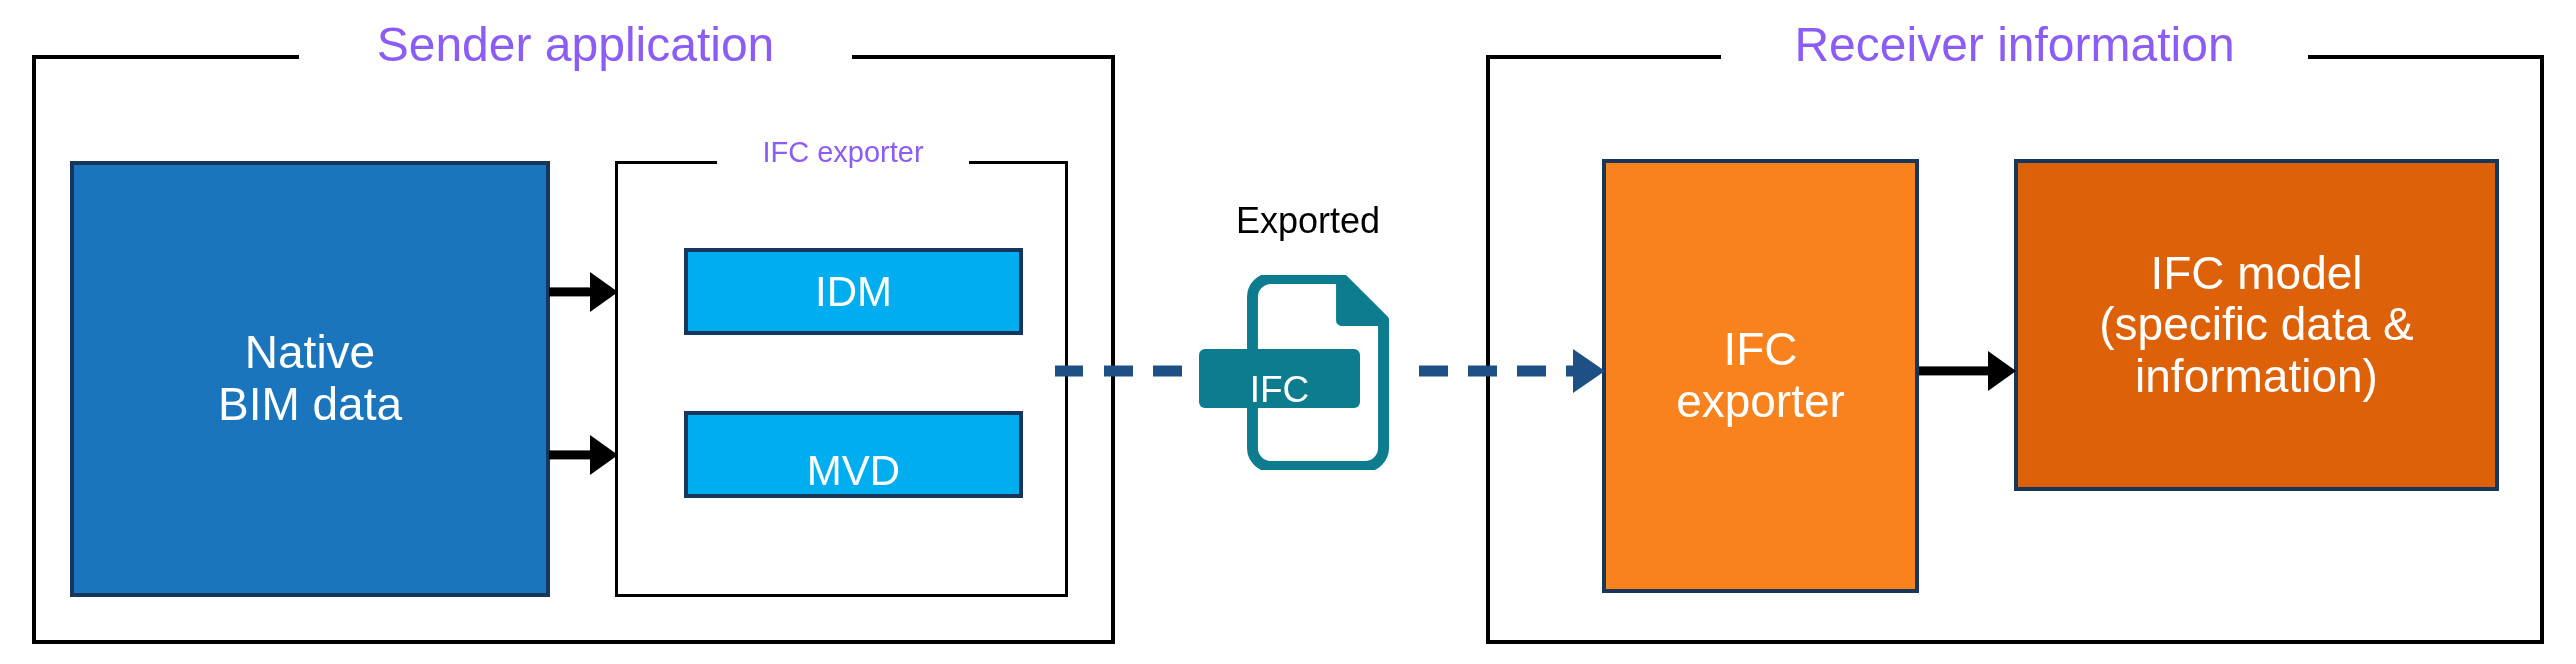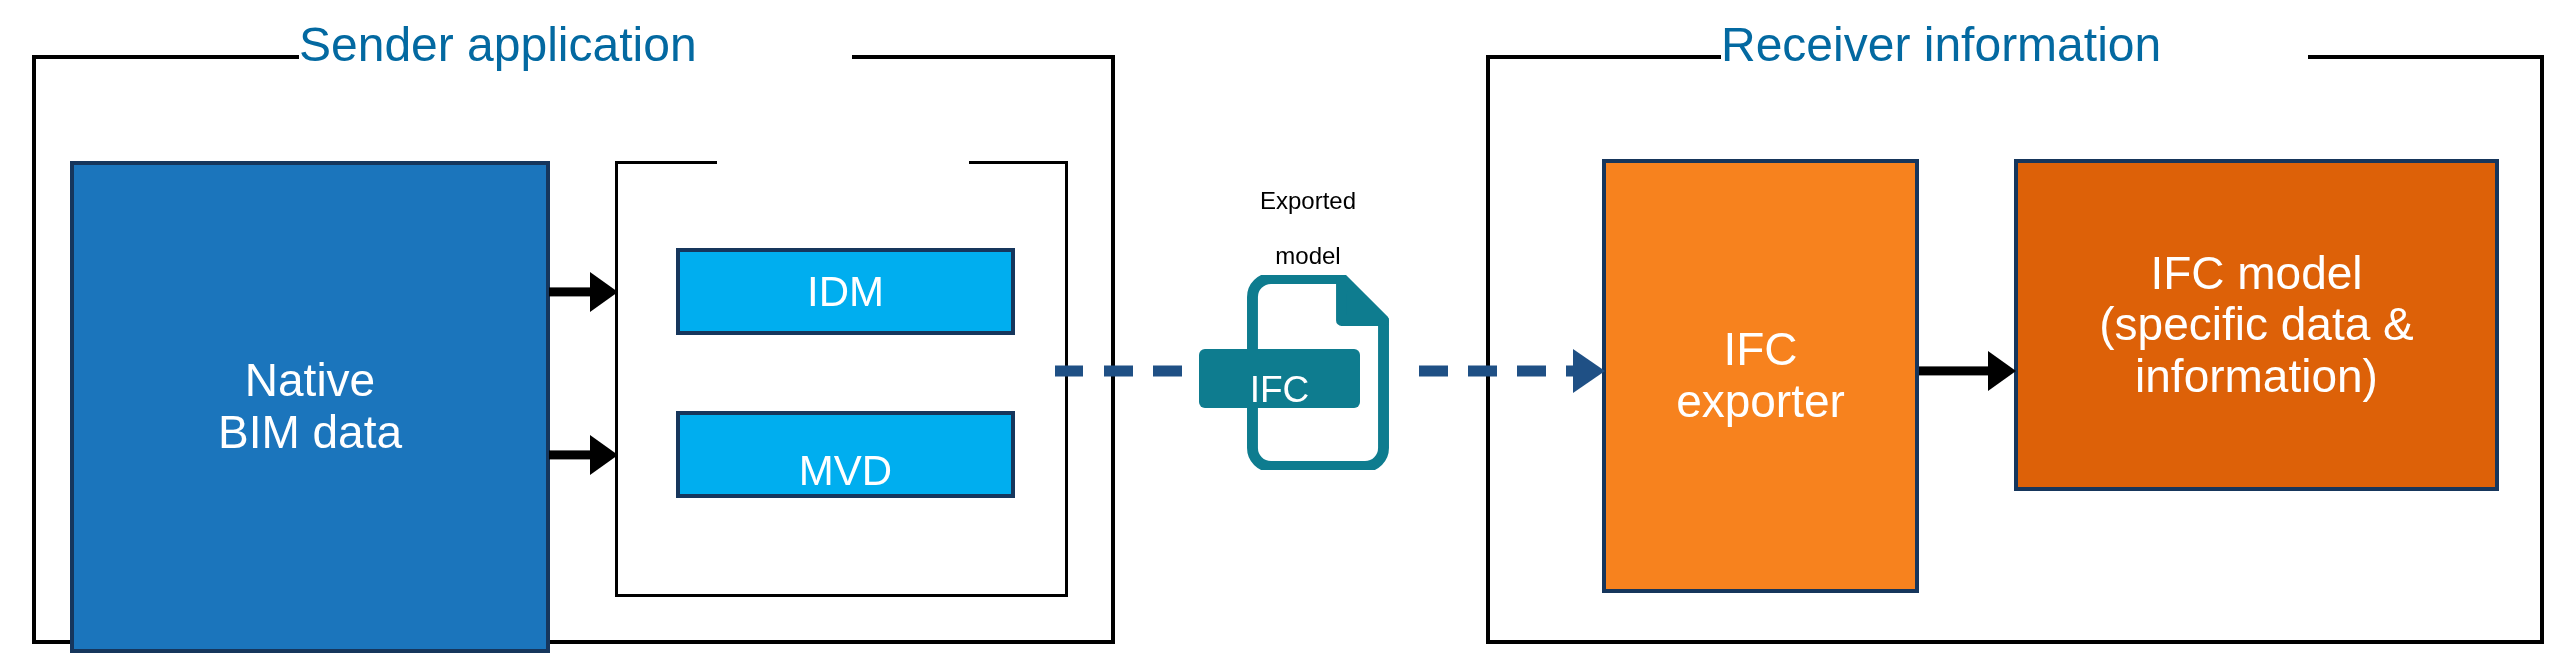--- a/index.html
+++ b/index.html
@@ -29,23 +29,23 @@
 
   
   .caption-gap {
     position: absolute;
     background: #ffffff;
     z-index: 4;
   }
   .group-caption {
     position: absolute;
     z-index: 5;
-    color: #0369a1;
+    color: #8b5cf6;
     white-space: nowrap;
-    text-align: left;
+    text-align: center;
     line-height: 1;
   }
   .caption-lg { font-size: 48px; }
   .caption-sm { font-size: 29px; }
 
   
   .box {
     position: absolute;
     box-sizing: border-box;
     border: 4.2px solid #16365C;
@@ -53,21 +53,21 @@
     align-items: center;
     justify-content: center;
     text-align: center;
     color: #ffffff;
     z-index: 3;
   }
   .box-text { line-height: 1.12; padding: 0 5px; }
 
   .box-native   { background: #1B75BC; font-size: 46px; }
   .box-idm,
-  .box-mvd      { background: #00AEEF; font-size: 42px; }
+  .box-mvd      { background: #00AEEF; font-size: 42px; margin-left: 8px; }
   .box-importer { background: #F7821E; font-size: 46px; }
   .box-ifcmodel { background: #DD6108; font-size: 46px; }
 
   
   .arrow-solid { position: absolute; z-index: 6; }
   .arrow-solid .shaft {
     position: absolute;
     left: 0; top: 50%;
     transform: translateY(-50%);
     height: 9.2px;
@@ -106,21 +106,21 @@
     border-left: 32px solid #1F5085;
   }
 
   
   .free-label {
     position: absolute;
     z-index: 5;
     color: #000000;
     text-align: center;
     line-height: 1.15;
-    font-size: 24px;
+    font-size: 36px;
     white-space: pre-line;
   }
 
   
   .file-icon { position: absolute; z-index: 7; }
   .file-icon svg { display: block; }
   .file-badge-text {
     position: absolute;
     z-index: 8;
     color: #ffffff;
@@ -132,29 +132,30 @@
 </style>
 </head>
 <body>
 
 <div id="canvas">
 
   <div class="group-frame" style="left:32px; top:55px; width:1083px; height:589px;"></div>
   <div class="caption-gap" style="left:299px; top:47px; width:553px; height:22px;"></div>
   <div class="group-caption caption-lg" style="left:299px; top:21px; width:553px;">Sender application</div>
 
-  <div class="box box-native" style="left:70px; top:161px; width:480px; height:492px;">
+  <div class="box box-native" style="left:70px; top:161px; width:480px; height:436px;">
     <div class="box-text">
       <div>Native</div>
       <div>BIM data</div>
     </div>
   </div>
 
   <div class="group-frame thin" style="left:615px; top:161px; width:453px; height:436px;"></div>
   <div class="caption-gap" style="left:717px; top:153px; width:252px; height:17px;"></div>
+  <div class="group-caption caption-sm" style="left:717px; top:138px; width:252px;">IFC exporter</div>
 
   <div class="box box-idm" style="left:676px; top:248px; width:339px; height:87px;">
     <div class="box-text">IDM</div>
   </div>
 
   <div class="box box-mvd" style="left:676px; top:411px; width:339px; height:87px;align-items:flex-end;">
     <div class="box-text">MVD</div>
   </div>
 
   <div class="arrow-solid" style="left:549px; top:271px; width:69px; height:42px;">

